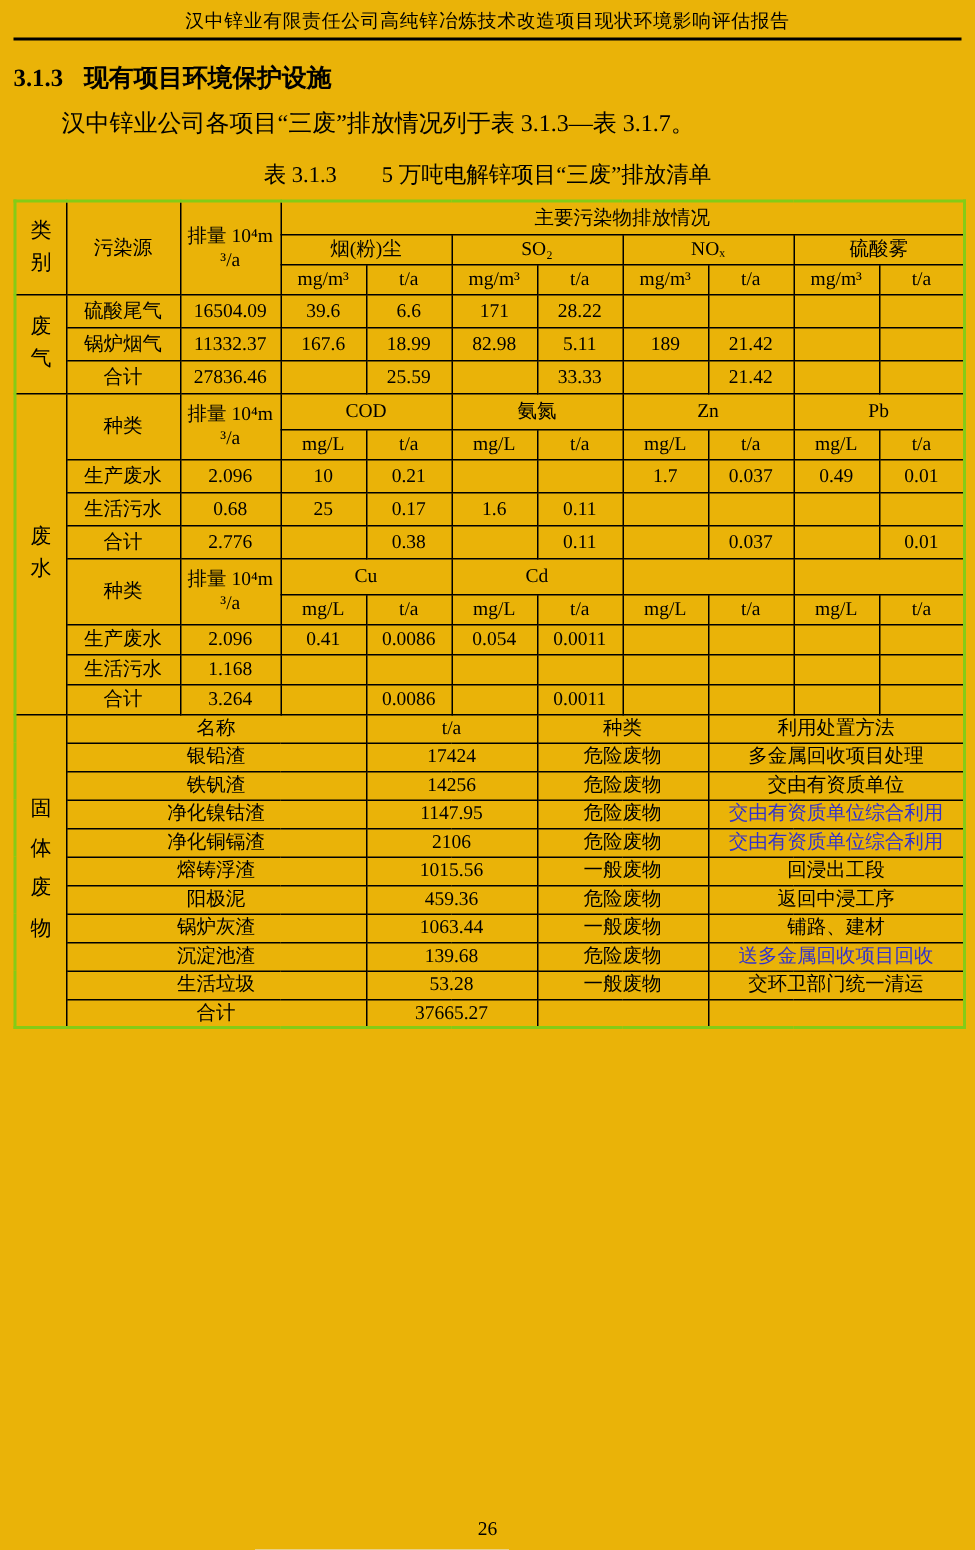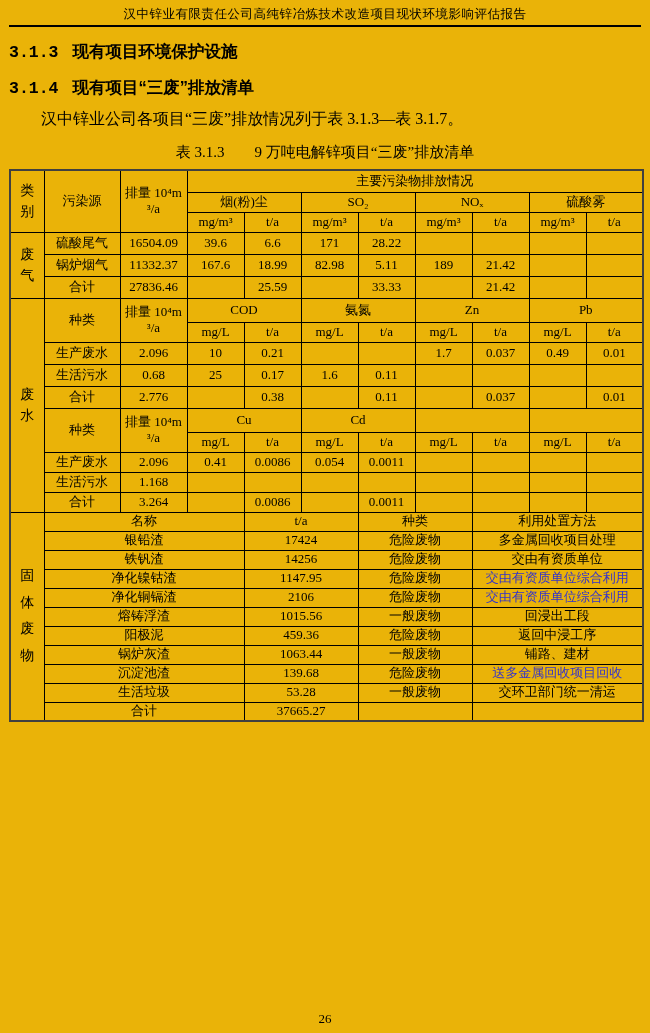--- a/index.html
+++ b/index.html
@@ -10,31 +10,31 @@
     position:relative;overflow:hidden;
   }
   .report-title{
     text-align:center;font-size:12.5px;line-height:16px;letter-spacing:.5px;
   }
   .header-rule{border-bottom:2px solid #000;margin-top:3px;}
   .sec-heading{
     margin:14px 0 6px 0;font-size:16.5px;font-weight:bold;
     font-family:"Liberation Sans","DejaVu Sans",sans-serif;
   }
-  .sec-heading .num{font-family:Liberation Mono, monospace;margin-right:14px;}
+  .sec-heading .num{font-family:Liberation Serif, serif;margin-right:14px;}
   .para{
     margin:4px 0;font-size:16px;line-height:28px;text-align:justify;
     text-indent:2em;
   }
   .table-title{
     text-align:center;font-size:15px;margin:10px 0 7px 0;
   }
   table.t{
     border-collapse:collapse;table-layout:fixed;width:633px;
-    border:2px solid #404040;margin:0 auto;
+    border:2px solid #84cc16;margin:0 auto;
   }
   table.t td{
     border:1px solid #000;text-align:center;vertical-align:middle;
     padding:0 1px;font-size:13px;line-height:1.25;overflow:hidden;
     word-break:break-all;
   }
   td.vlab span{display:inline-block;width:1.05em;word-break:break-all;line-height:1.5;font-size:14px;}
   td.vlab.tall span{line-height:1.9;}
   tr.r22{height:22px;} tr.r20{height:20px;} tr.r24{height:24px;} tr.r19{height:19px;}
   .link{color:#3333cc;}
@@ -49,27 +49,24 @@
 <div class="page">
 
   <div class="report-title">汉中锌业有限责任公司高纯锌冶炼技术改造项目现状环境影响评估报告</div>
   <div class="header-rule"></div>
 
   <div class="sec-heading">
     <span class="num">3.1.3</span><span>现有项目环境保护设施</span>
   </div>
 
 
-  <div class="sec-heading">
-    <span class="num">3.1.4</span><span>现有项目“三废”排放清单</span>
-  </div>
 
   <p class="para">汉中锌业公司各项目“三废”排放情况列于表 3.1.3—表 3.1.7。</p>
 
-  <div class="table-title">表 3.1.3　　9 万吨电解锌项目“三废”排放清单</div>
+  <div class="table-title">表 3.1.3　　5 万吨电解锌项目“三废”排放清单</div>
 
   <table class="t">
     <colgroup>
       <col style="width:34px">
         <col style="width:76px">
         <col style="width:67px">
       <col style="width:57px">
         <col style="width:57px">
         <col style="width:57px">
         <col style="width:57px">

